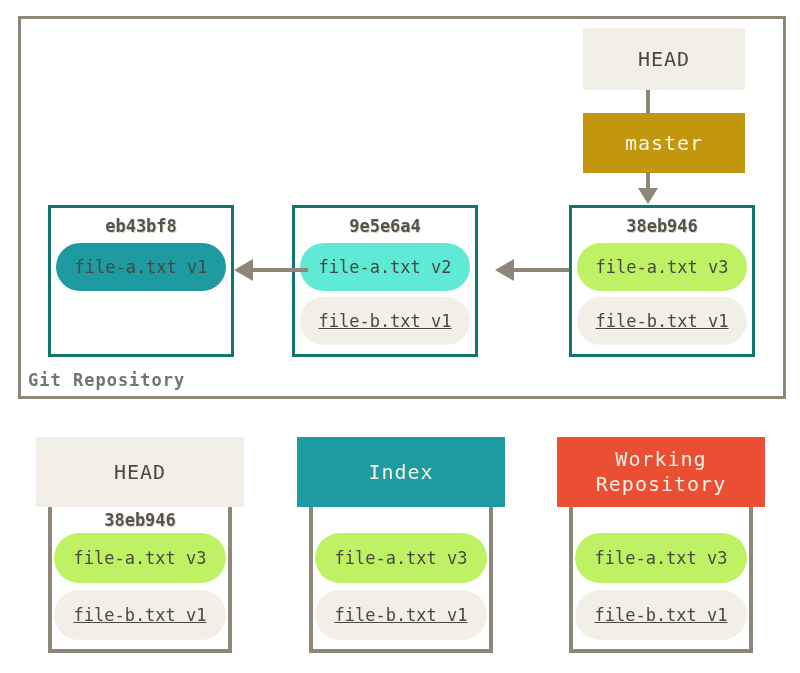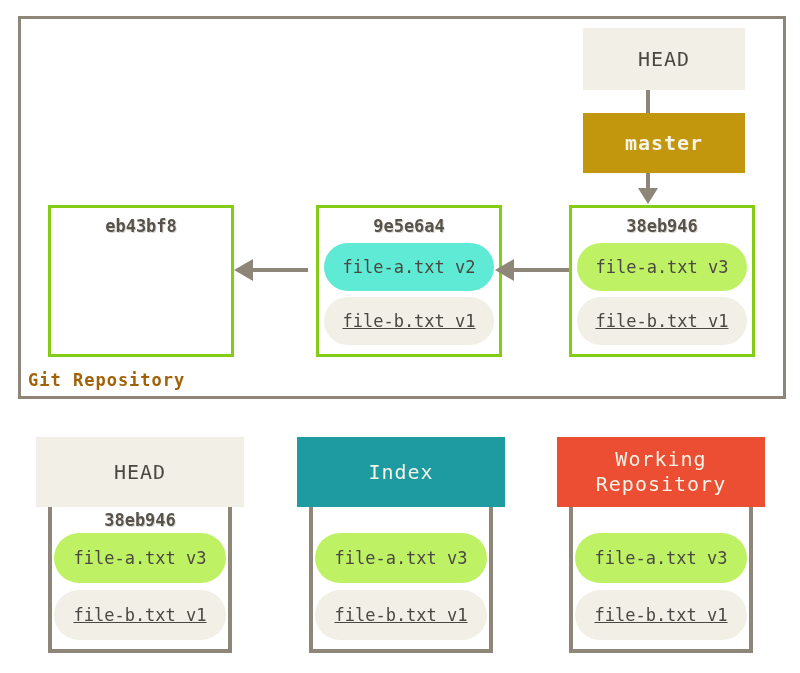--- a/index.html
+++ b/index.html
@@ -9,54 +9,54 @@
     font-family:"DejaVu Sans Mono","Liberation Mono",monospace;
   }
 
   
   .repo-box {
     position:absolute; left:18px; top:16px; width:768px; height:383px;
     border:3px solid #8E8678; box-sizing:border-box;
   }
   .repo-label {
     position:absolute; left:28px; top:370px;
-    font-size:17px; font-weight:bold; color:#a16207; letter-spacing:1px;
+    font-size:17px; font-weight:bold; color:#737373; letter-spacing:1px;
   }
 
   
   .ref-box {
     position:absolute; width:162px; box-sizing:border-box;
     display:flex; align-items:center; justify-content:center;
     font-size:20px; letter-spacing:1px;
   }
   .head-box  { left:583px; top:28px;  height:62px; background:#F1EFE6; color:#4B4742; }
-  .master-box{ left:583px; top:113px; height:60px; background:#C2970E; color:#F6F3E7;font-weight:bold; }
+  .master-box{ left:583px; top:113px; height:60px; background:#C2970E; color:#F6F3E7; }
 
   
   .vline { position:absolute; width:4px; background:#8E8678; }
   .hline { position:absolute; height:4px; background:#8E8678; }
   .arrow-down {
     position:absolute; width:0; height:0;
     border-left:10px solid transparent; border-right:10px solid transparent;
     border-top:16px solid #8E8678;
   }
   .arrow-left {
     position:absolute; width:0; height:0;
     border-top:11px solid transparent; border-bottom:11px solid transparent;
     border-right:19px solid #8E8678;
   }
 
   
   .cbox {
     position:absolute; top:205px; width:186px; height:152px;
-    border:3px solid #84cc16; box-sizing:border-box;
+    border:3px solid #0f766e; box-sizing:border-box;
     display:flex; flex-direction:column; align-items:center;
   }
   .cbox-1 { left:48px; }
-  .cbox-2 { left:316px; }
+  .cbox-2 { left:292px; }
   .cbox-3 { left:569px; }
   .hash {
     margin-top:5px; height:26px; line-height:26px;
     font-size:17px; font-weight:bold; color:#57524B;
     text-shadow:1px 1px 0 #d8d5cc;
   }
   .pill {
     display:flex; align-items:center; justify-content:center;
     font-size:17px; color:#4B4742;
   }
@@ -108,20 +108,21 @@
 
   <div class="ref-box master-box">
     <span>master</span>
   </div>
 
   <div class="vline" style="left:646px; top:173px; height:16px;"></div>
   <div class="arrow-down" style="left:638px; top:188px;"></div>
 
   <div class="cbox cbox-1">
     <div class="hash">eb43bf8</div>
+    <div class="pill bg-teal">file-a.txt v1</div>
   </div>
 
   <div class="cbox cbox-2">
     <div class="hash">9e5e6a4</div>
     <div class="pill bg-red">file-a.txt v2</div>
     <div class="pill bg-cream">file-b.txt v1</div>
   </div>
 
   <div class="cbox cbox-3">
     <div class="hash">38eb946</div>

